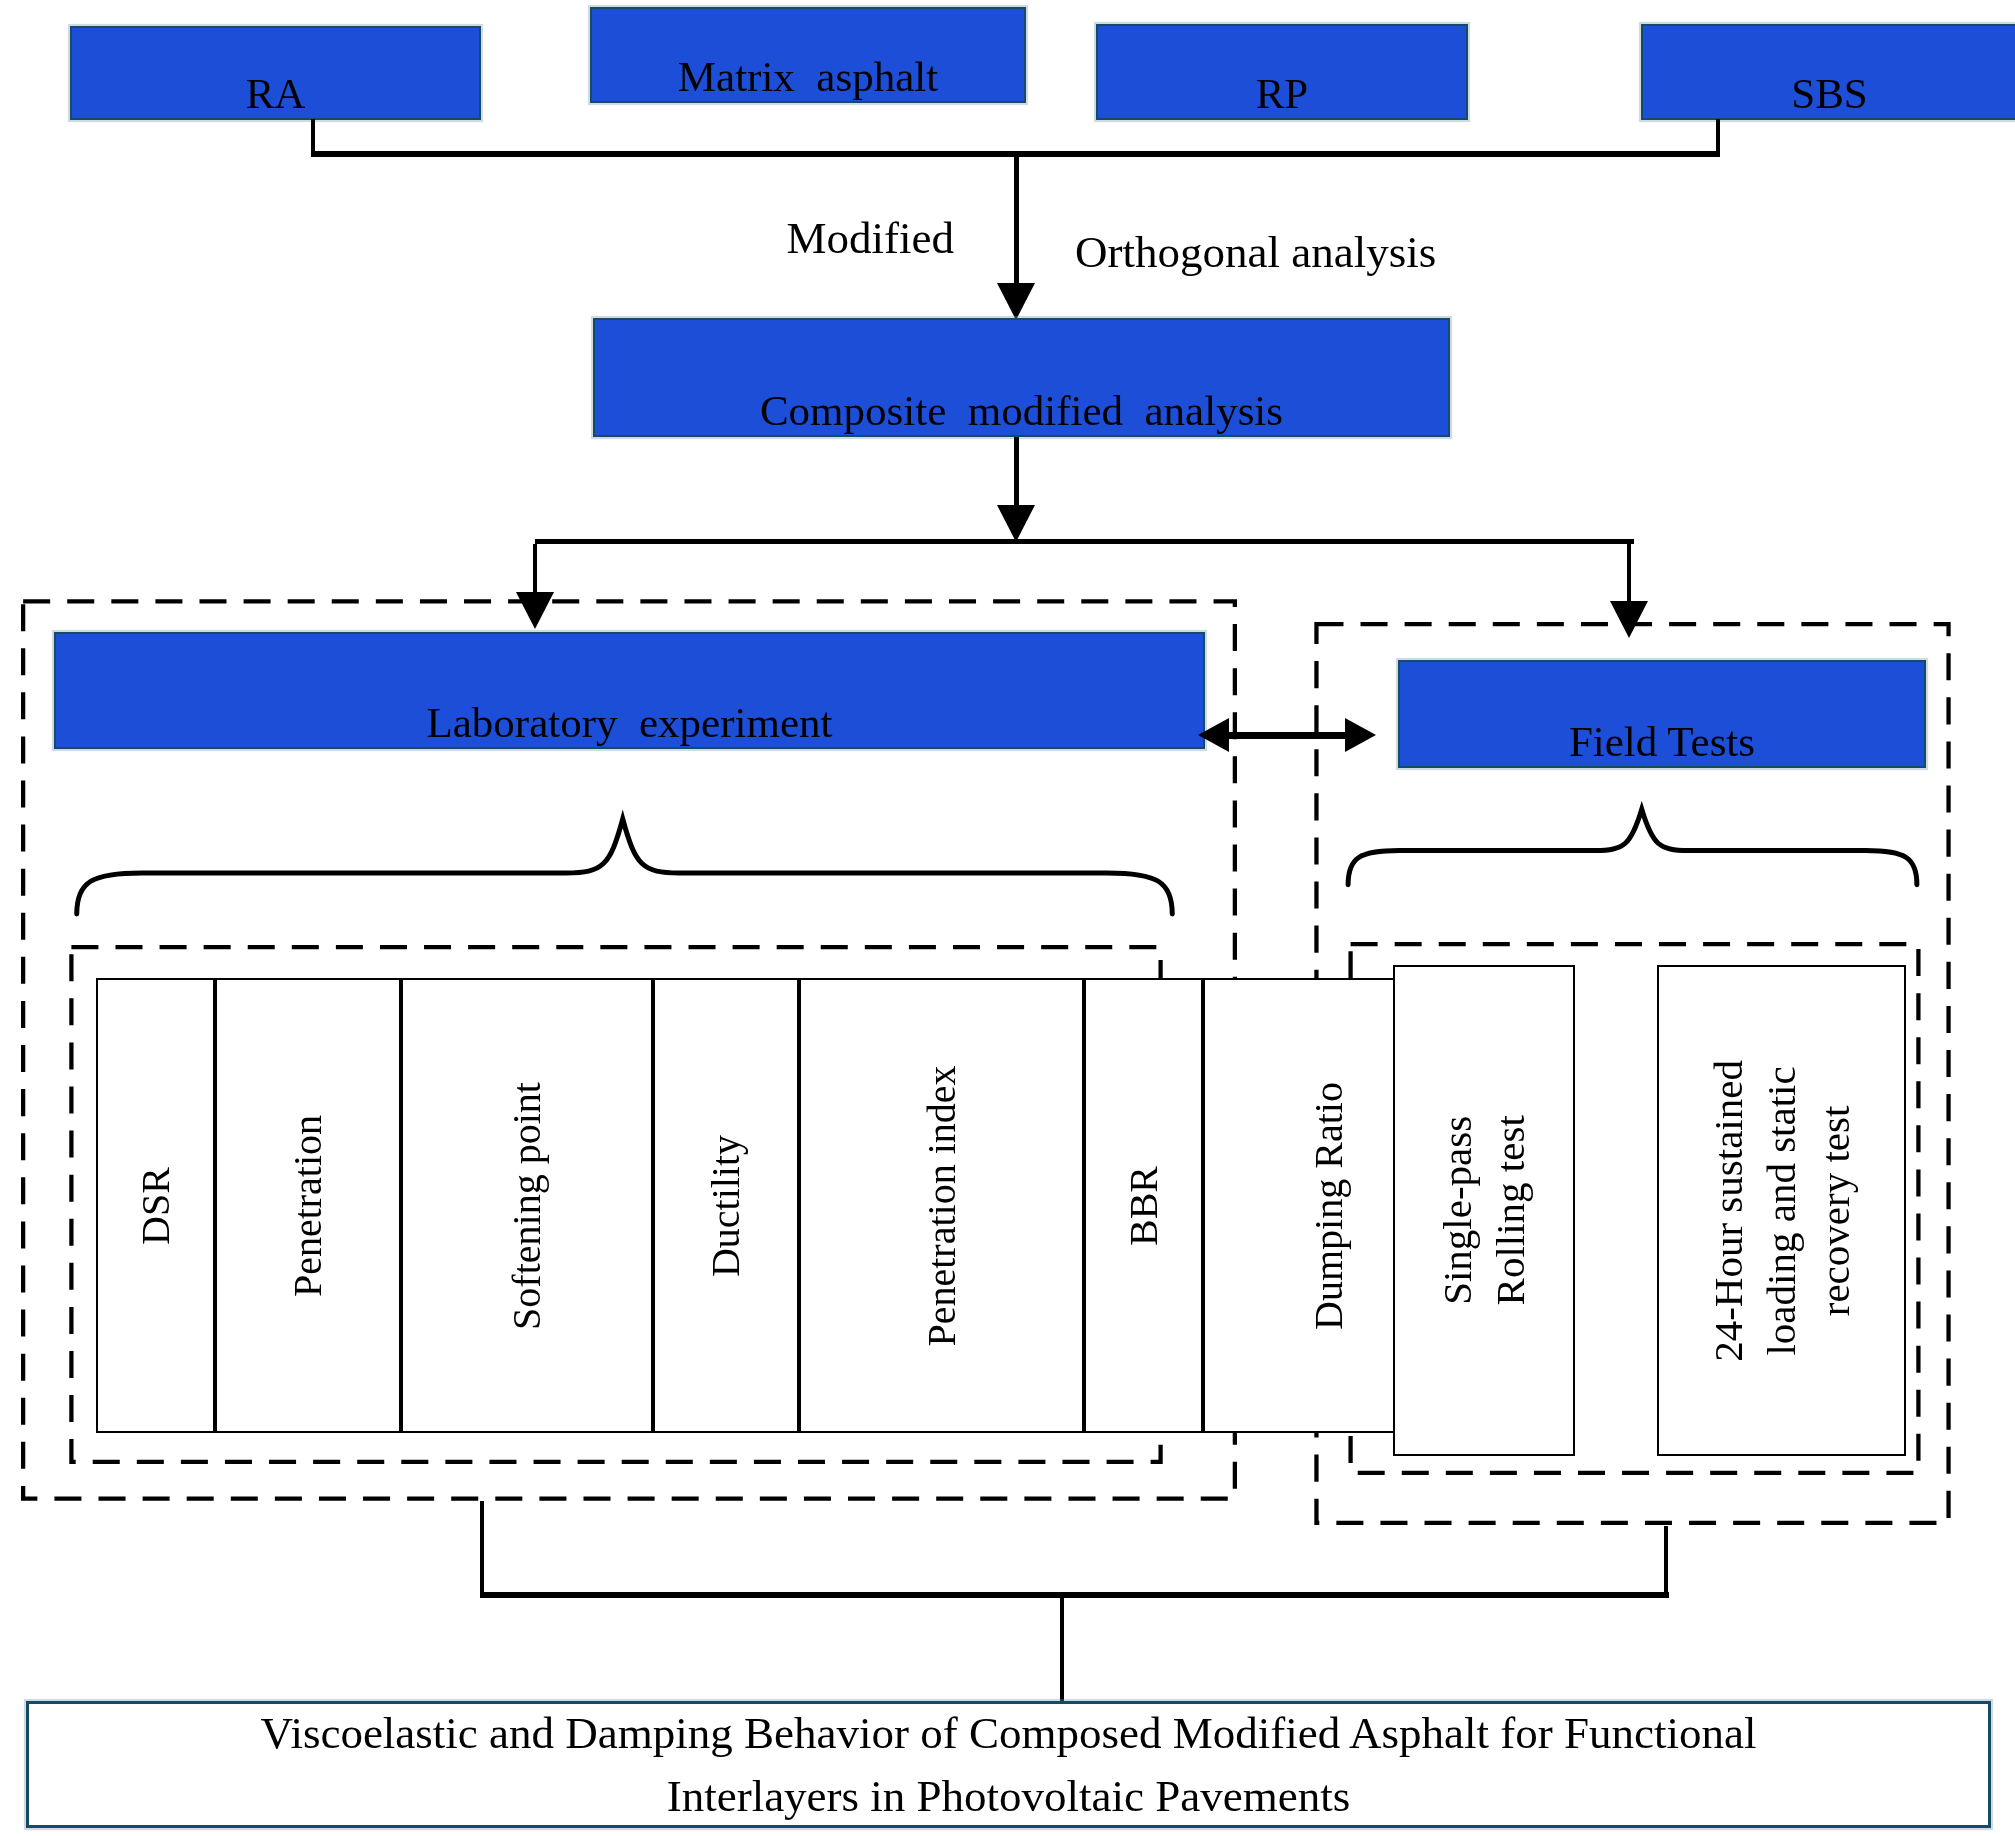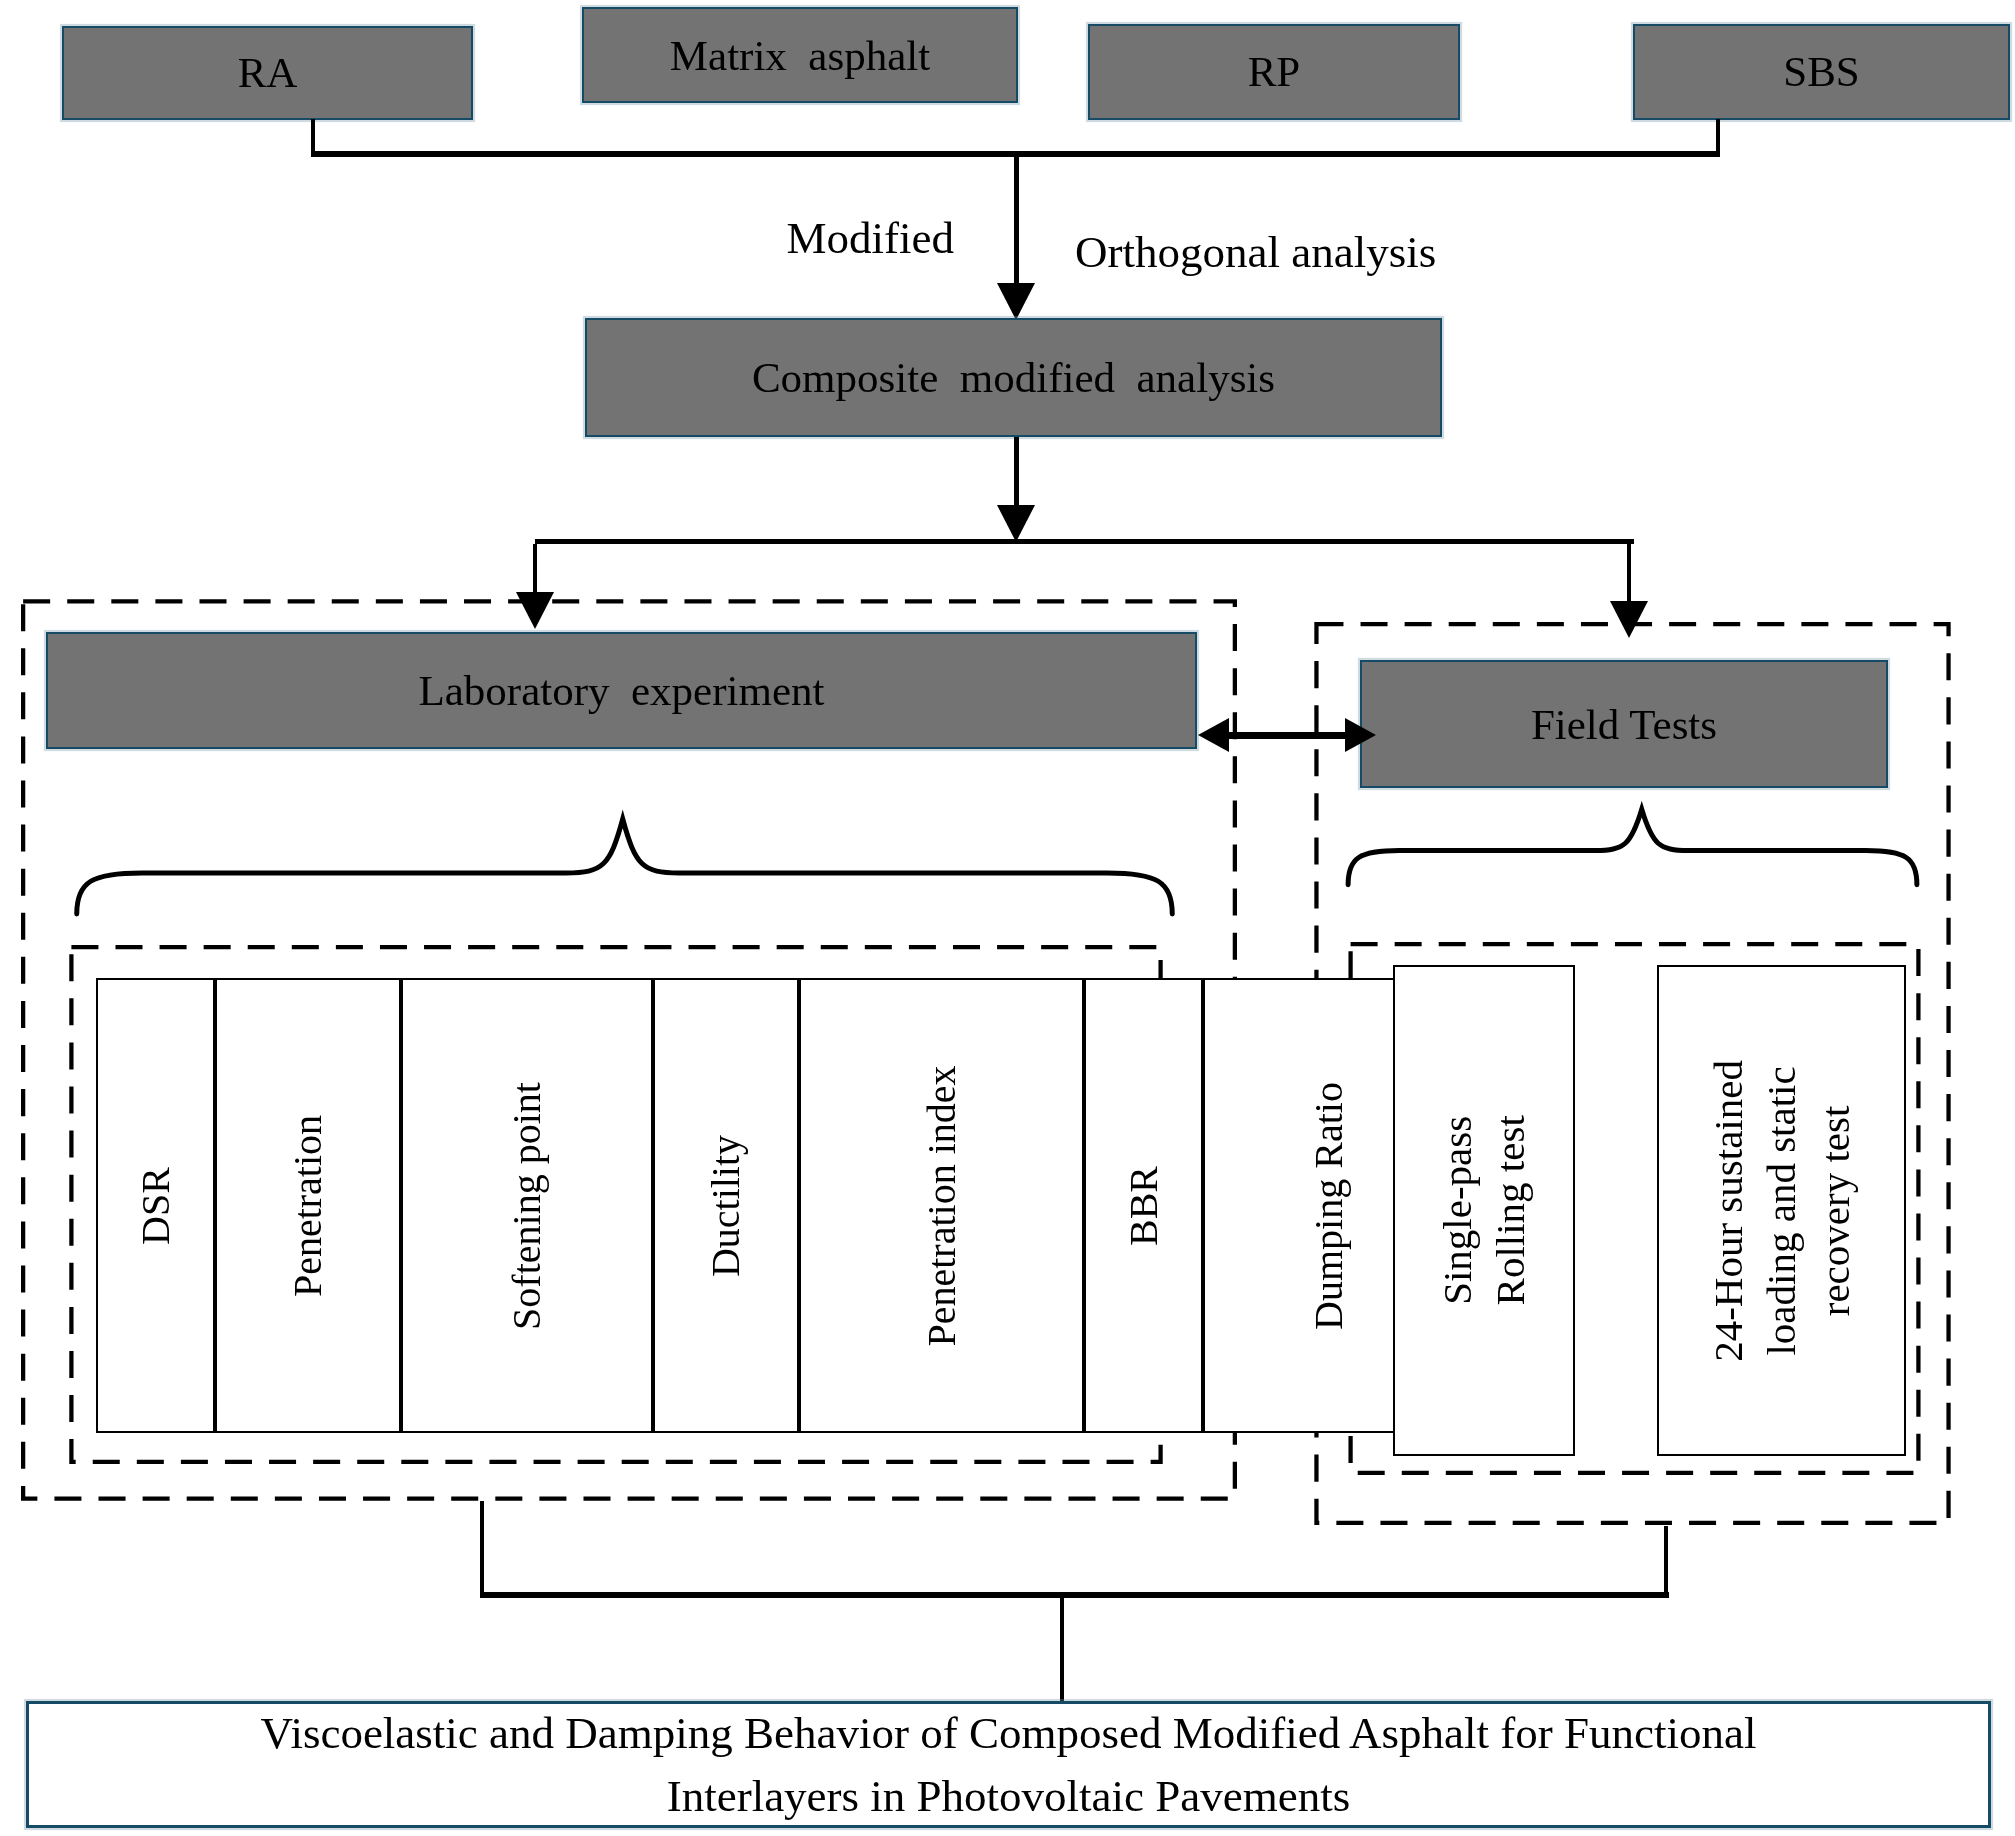--- a/index.html
+++ b/index.html
@@ -7,28 +7,29 @@
     position:relative;
     width:2015px;height:1836px;
     background:#ffffff;
     font-family:"Liberation Serif","DejaVu Serif",serif;
     color:#000;
     overflow:hidden;
   }
   
   .bbox{
     position:absolute;
-    background:#737373;
+    background:#1d4ed8;
     border:2.8px solid #164b66;
     box-shadow:0 0 0 2.1px rgba(120,150,170,.35);
-    display:flex;align-items:center;justify-content:center;
+    display:flex;align-items:flex-end;justify-content:center;
     box-sizing:border-box;
     font-size:43px;
     white-space:pre;
     text-align:center;
+    margin-left:8px;
   }
   
   .vline,.hline{position:absolute;background:#000;}
   
   .arr-down{position:absolute;width:0;height:0;
     border-left:19px solid transparent;border-right:19px solid transparent;
     border-top:37px solid #000;}
   .arr-left{position:absolute;width:0;height:0;
     border-top:17px solid transparent;border-bottom:17px solid transparent;
     border-right:31px solid #000;}
@@ -115,21 +116,21 @@
   <svg class="dsvg" style="left:21.3px;top:599px;" width="1216" height="902" viewBox="0 0 1710 1268">
     <rect x="3" y="3" width="1704" height="1262" fill="none" stroke="#000" stroke-width="6" stroke-dasharray="38 24"></rect>
   </svg>
   <svg class="dsvg" style="left:1314px;top:622px;" width="637" height="903" viewBox="0 0 895 1270">
     <rect x="3" y="3" width="889" height="1264" fill="none" stroke="#000" stroke-width="6" stroke-dasharray="38 24"></rect>
   </svg>
 
   <div class="bbox" style="left:46px;top:632px;width:1151px;height:117px;">
     <span>Laboratory  experiment</span>
   </div>
-  <div class="bbox" style="left:1360px;top:660px;width:528px;height:128px;">
+  <div class="bbox" style="left:1390px;top:660px;width:528px;height:108px;">
     <span>Field Tests</span>
   </div>
 
   <div class="hline" style="left:1225px;top:732px;width:122px;height:7.1px;"></div>
   <div class="arr-left" style="left:1198px;top:718px;"></div>
   <div class="arr-right" style="left:1345px;top:718px;"></div>
 
   <svg class="brace" style="left:68px;top:802px;" width="1113" height="117" viewBox="0 0 1565 165">
     <path d="M 10,158 C 10,112 32,100 102,100 L 700,100 C 752,100 762,90 780,24
              C 798,90 808,100 860,100 L 1463,100 C 1533,100 1555,112 1555,158"></path>

